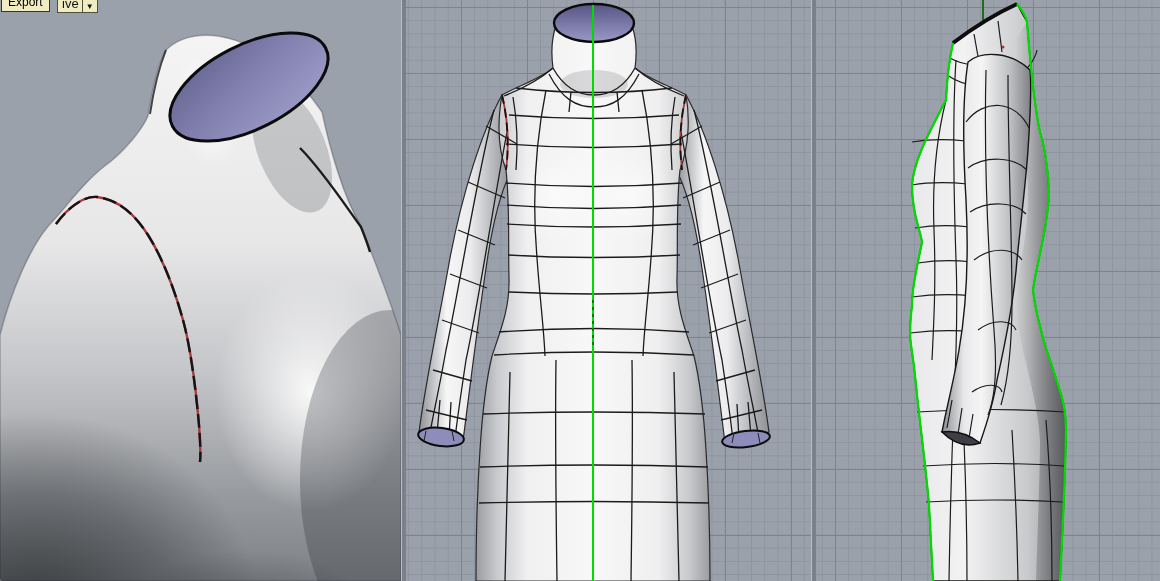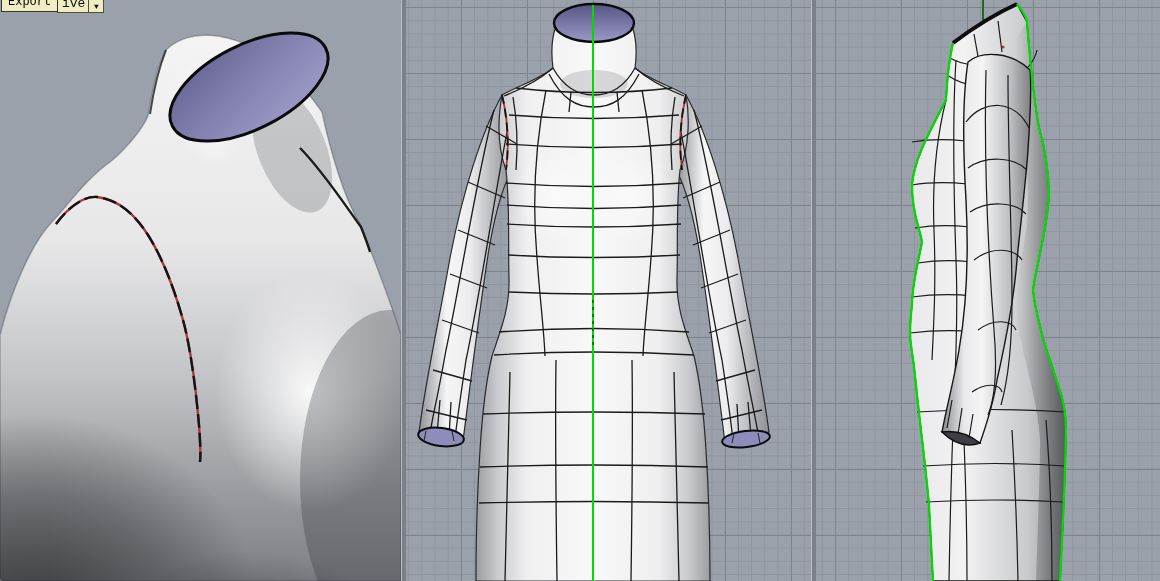--- a/index.html
+++ b/index.html
@@ -1,18 +1,18 @@
 <!DOCTYPE html>
 <html style="--bg: #9BA1AB; --grid-minor: #8E95A0; --grid-major: #7D848E; --divider: #7A818B; --tooltip-bg: #F1EDC2; --selection-green: #00DC00; --axis-green-dark: #1E6B1E; --lavender: #8D8CBA; --seam-red: #A83A3A; --wireframe: #1B1B1B;"><head>
 <meta charset="utf-8">
 <style>
   html,body{margin:0;padding:0;background:#666;}
   .screen{
     position:relative;width:1160px;height:581px;overflow:hidden;
-    font-family:Liberation Mono, monospace;
+    font-family:Liberation Sans, sans-serif;
     background:var(--bg,#9BA1AB);
   }
   .viewport{position:absolute;top:0;height:581px;overflow:hidden;}
   .viewport svg{position:absolute;left:0;top:0;}
   #vp-perspective{left:0;width:401px;background:var(--bg,#9BA1AB);}
   #vp-front{left:406px;width:405px;}
   #vp-right{left:816px;width:344px;}
   .grid-bg{
     background-color:var(--bg,#9BA1AB);
     background-image:

